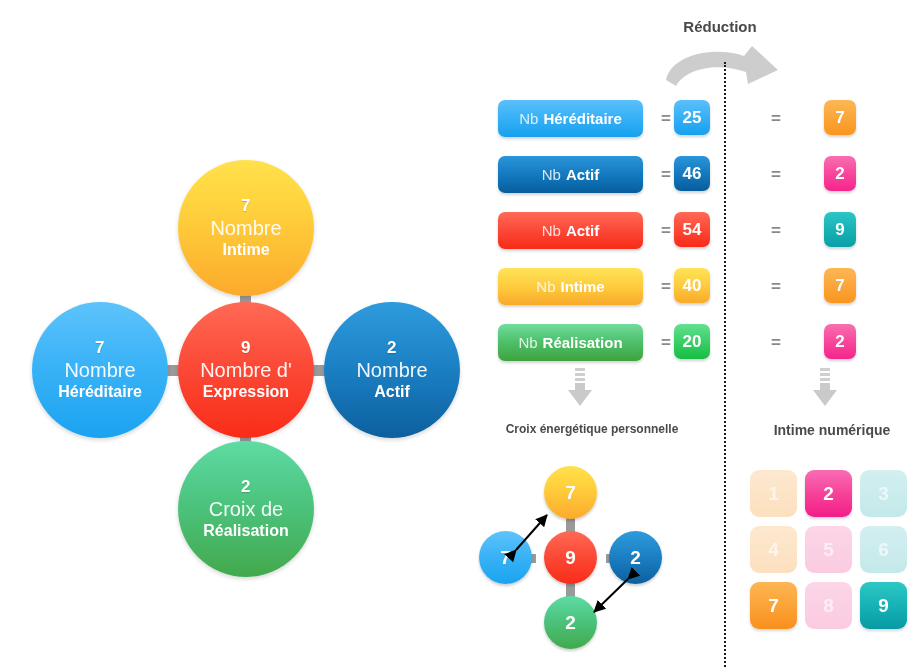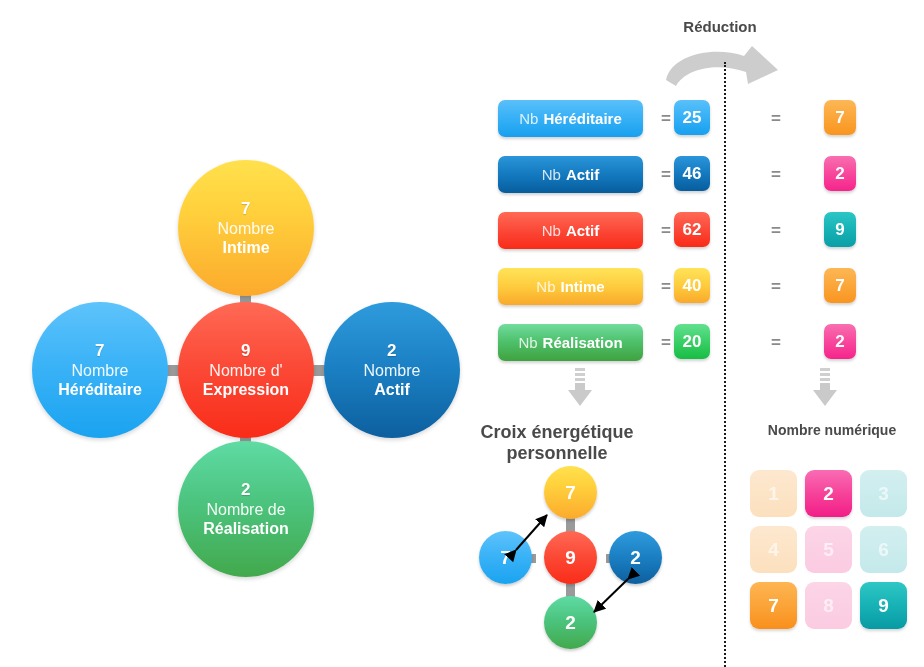--- a/index.html
+++ b/index.html
@@ -20,21 +20,21 @@
   .spoke.v{width:11px;}
   .spoke.h{height:11px;}
   .bubble{
     position:absolute;border-radius:50%;
     display:flex;flex-direction:column;align-items:center;justify-content:center;
     color:#ffffff;text-align:center;line-height:1.18;
     box-shadow:0 2px 4px rgba(0,0,0,.16);
   }
   .bubble .num{font-size:17px;font-weight:bold;letter-spacing:.3px;margin-bottom:1px;
                text-shadow:0 1px 1px rgba(0,0,0,.18);}
-  .bubble .l1{font-size:16px;font-weight:normal;color:rgba(255,255,255,.93);}
+  .bubble .l1{font-size:20px;font-weight:normal;color:rgba(255,255,255,.93);}
   .bubble .l2{font-size:16px;font-weight:bold;color:#fff;}
 
   .b-intime{left:160px;top:0px;width:136px;height:136px;
     background:linear-gradient(180deg,#ffe14d 0%,#ffd23d 35%,#fcaa2c 100%);}
   .b-intime .num{color:#ffffff;}
   .b-heredit{left:14px;top:142px;width:136px;height:136px;
     background:linear-gradient(180deg,#5ec3fb 0%,#3bb3f7 45%,#1aa3f0 100%);}
   .b-expr{left:160px;top:142px;width:136px;height:136px;
     background:linear-gradient(180deg,#ff6a55 0%,#fb4b38 45%,#f92c18 100%);}
   .b-actif{left:306px;top:142px;width:136px;height:136px;
@@ -91,22 +91,22 @@
   .curve{position:absolute;left:662px;top:44px;}
 
   
   .divider{position:absolute;left:724px;top:62px;width:0;height:605px;
            border-left:2px dotted #1a1a1a;}
 
   
   .downarrow{position:absolute;}
 
   
-  .sc-title{position:absolute;left:432px;top:422px;width:250px;text-align:center;
-            font-size:18px;font-weight:bold;color:#4a4a4a;}
+  .sc-title{position:absolute;left:467px;top:422px;width:250px;text-align:center;
+            font-size:12px;font-weight:bold;color:#4a4a4a;}
   .smallcross{position:absolute;left:476px;top:466px;width:190px;height:185px;}
   .sbub{position:absolute;border-radius:50%;
         display:flex;align-items:center;justify-content:center;
         color:#fff;font-size:19px;font-weight:bold;
         box-shadow:0 2px 3px rgba(0,0,0,.2);}
   .sspoke{position:absolute;background:#9a9a9a;}
 
   
   .mx-title{position:absolute;left:742px;top:422px;width:180px;text-align:center;
             font-size:14px;font-weight:bold;color:#4a4a4a;}
@@ -154,21 +154,21 @@
     </div>
 
     <div class="bubble b-actif">
       <span class="num">2</span>
       <span class="l1">Nombre</span>
       <span class="l2">Actif</span>
     </div>
 
     <div class="bubble b-realis">
       <span class="num">2</span>
-      <span class="l1">Nombre de</span>
+      <span class="l1">Croix de</span>
       <span class="l2">Réalisation</span>
     </div>
   </div>
 
   <div class="red-title">Réduction</div>
 
   <svg class="curve" width="120" height="48" viewBox="0 0 120 48">
     <path d="M4,36 C10,10 52,2 82,12 L90,2 L116,26 L86,40 L84,28 C56,18 24,24 14,42 Z" fill="#cdcdcd"></path>
   </svg>
 
@@ -197,21 +197,21 @@
       <div class="eq2">=</div>
       <div class="red c-pink">2</div>
     </div>
 
     <div class="row">
       <div class="pill c-red">
         <span class="nb">Nb</span>
         <span class="nm">Actif</span>
       </div>
       <div class="eq">=</div>
-      <div class="val c-red">62</div>
+      <div class="val c-red">54</div>
       <div class="eq2">=</div>
       <div class="red c-teal">9</div>
     </div>
 
     <div class="row">
       <div class="pill c-yellow">
         <span class="nb">Nb</span>
         <span class="nm">Intime</span>
       </div>
       <div class="eq">=</div>
@@ -279,21 +279,21 @@
         </marker>
         <marker id="ah2" markerWidth="7" markerHeight="7" refX="5.5" refY="3" orient="auto">
           <path d="M0,0 L6,3 L0,6 Z" fill="#000"></path>
         </marker>
       </defs>
       <line x1="40" y1="84" x2="71" y2="49" stroke="#000" stroke-width="2" marker-start="url(#ah)" marker-end="url(#ah2)"></line>
       <line x1="152" y1="113" x2="118" y2="146" stroke="#000" stroke-width="2" marker-start="url(#ah)" marker-end="url(#ah2)"></line>
     </svg>
   </div>
 
-  <div class="mx-title">Nombre numérique</div>
+  <div class="mx-title">Intime numérique</div>
 
   <div class="matrix">
     <div class="mrow">
       <div class="cell off m-peach-off">1</div>
       <div class="cell on m-pink-on">2</div>
       <div class="cell off m-teal-off">3</div>
     </div>
     <div class="mrow">
       <div class="cell off m-peach-off">4</div>
       <div class="cell off m-pink-off">5</div>

